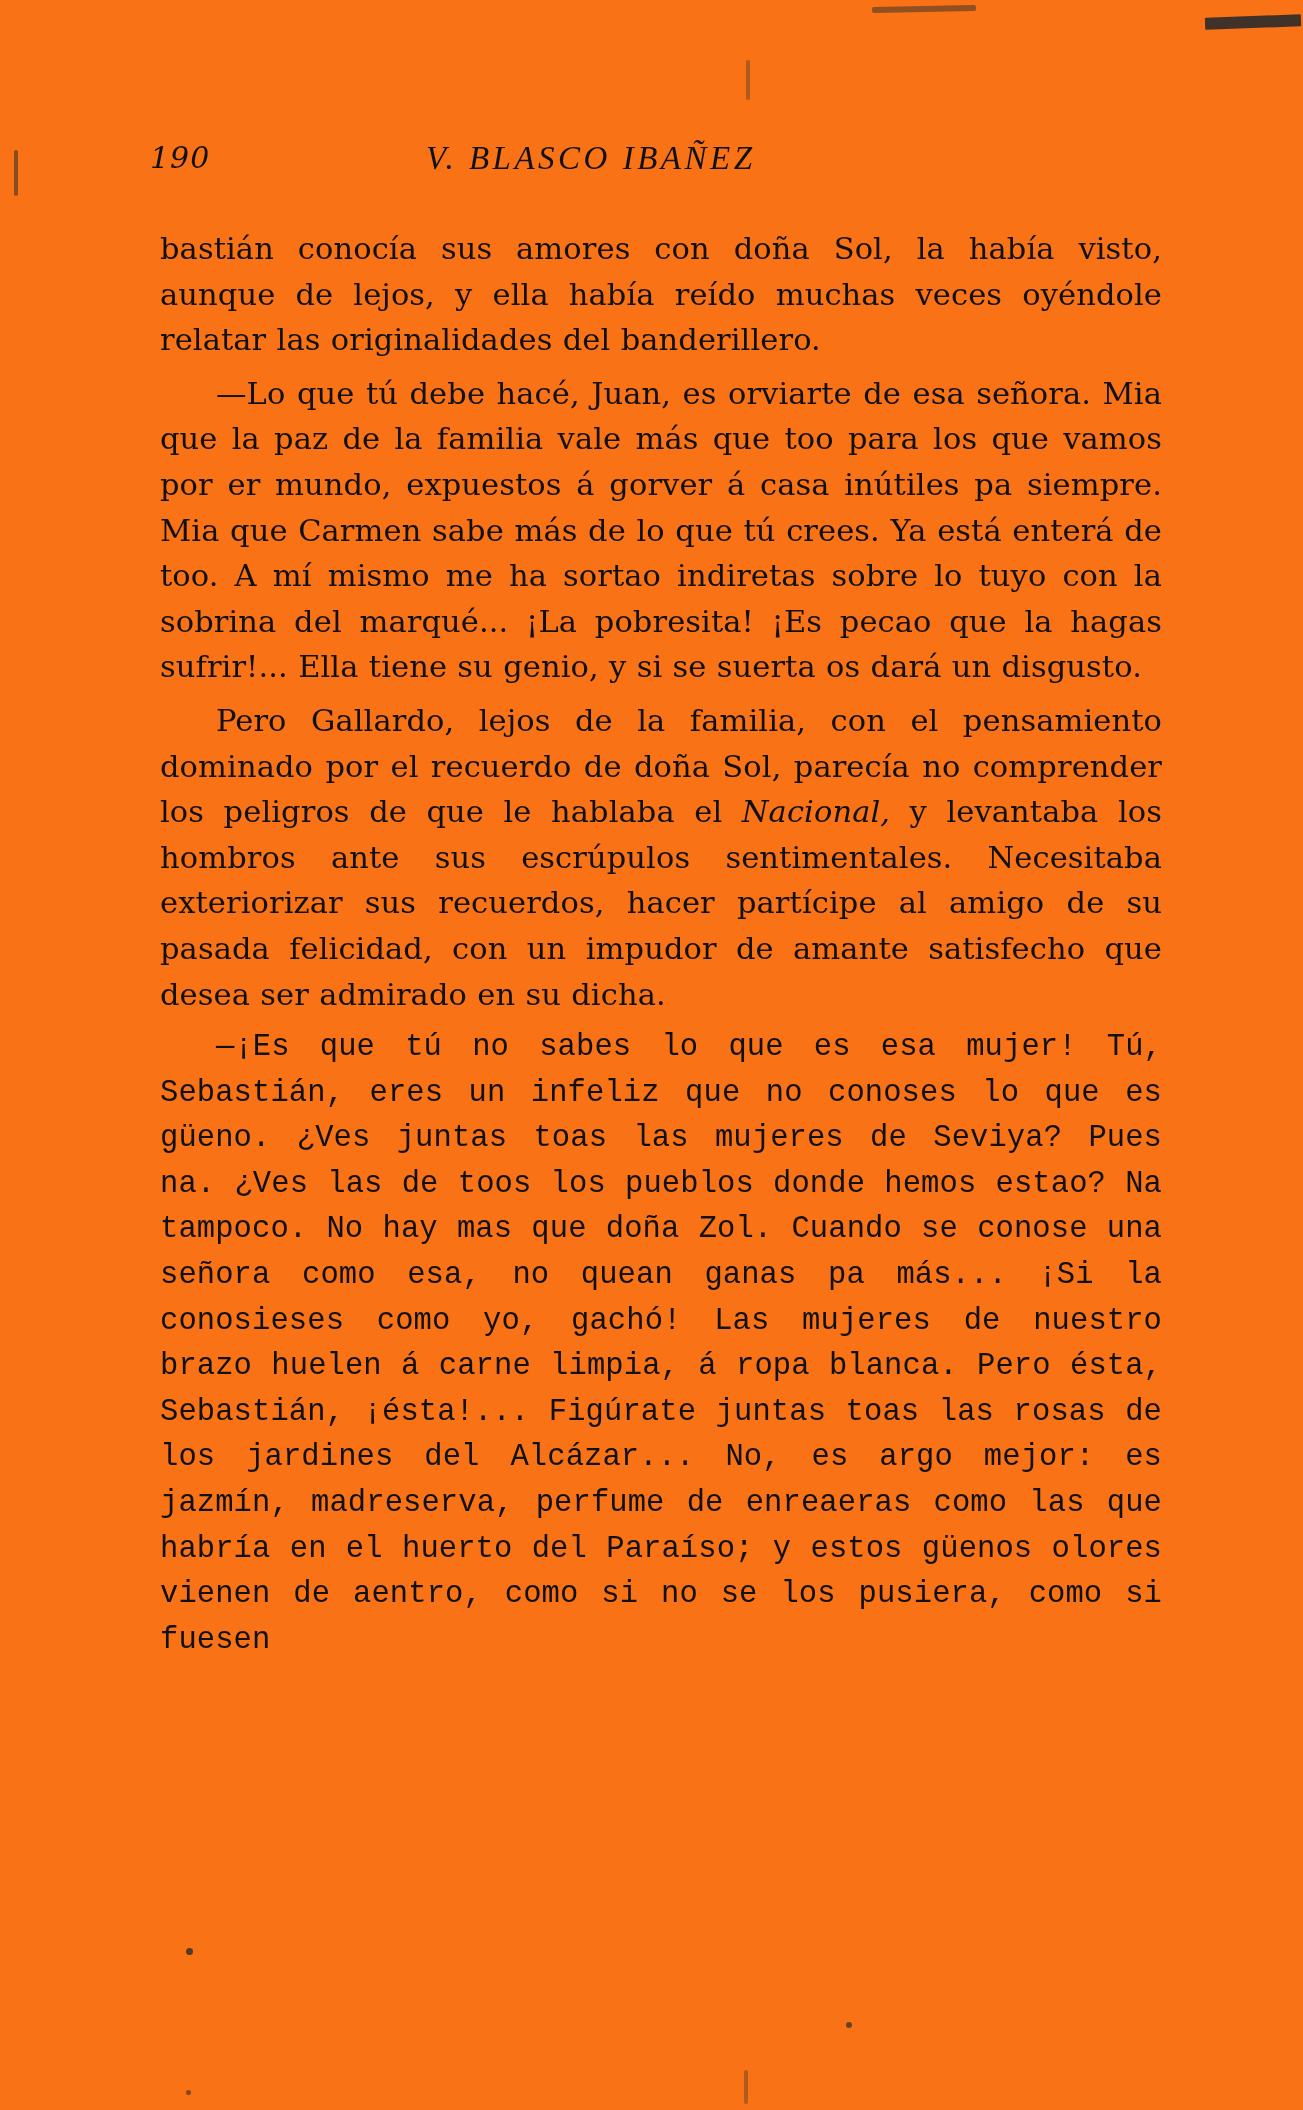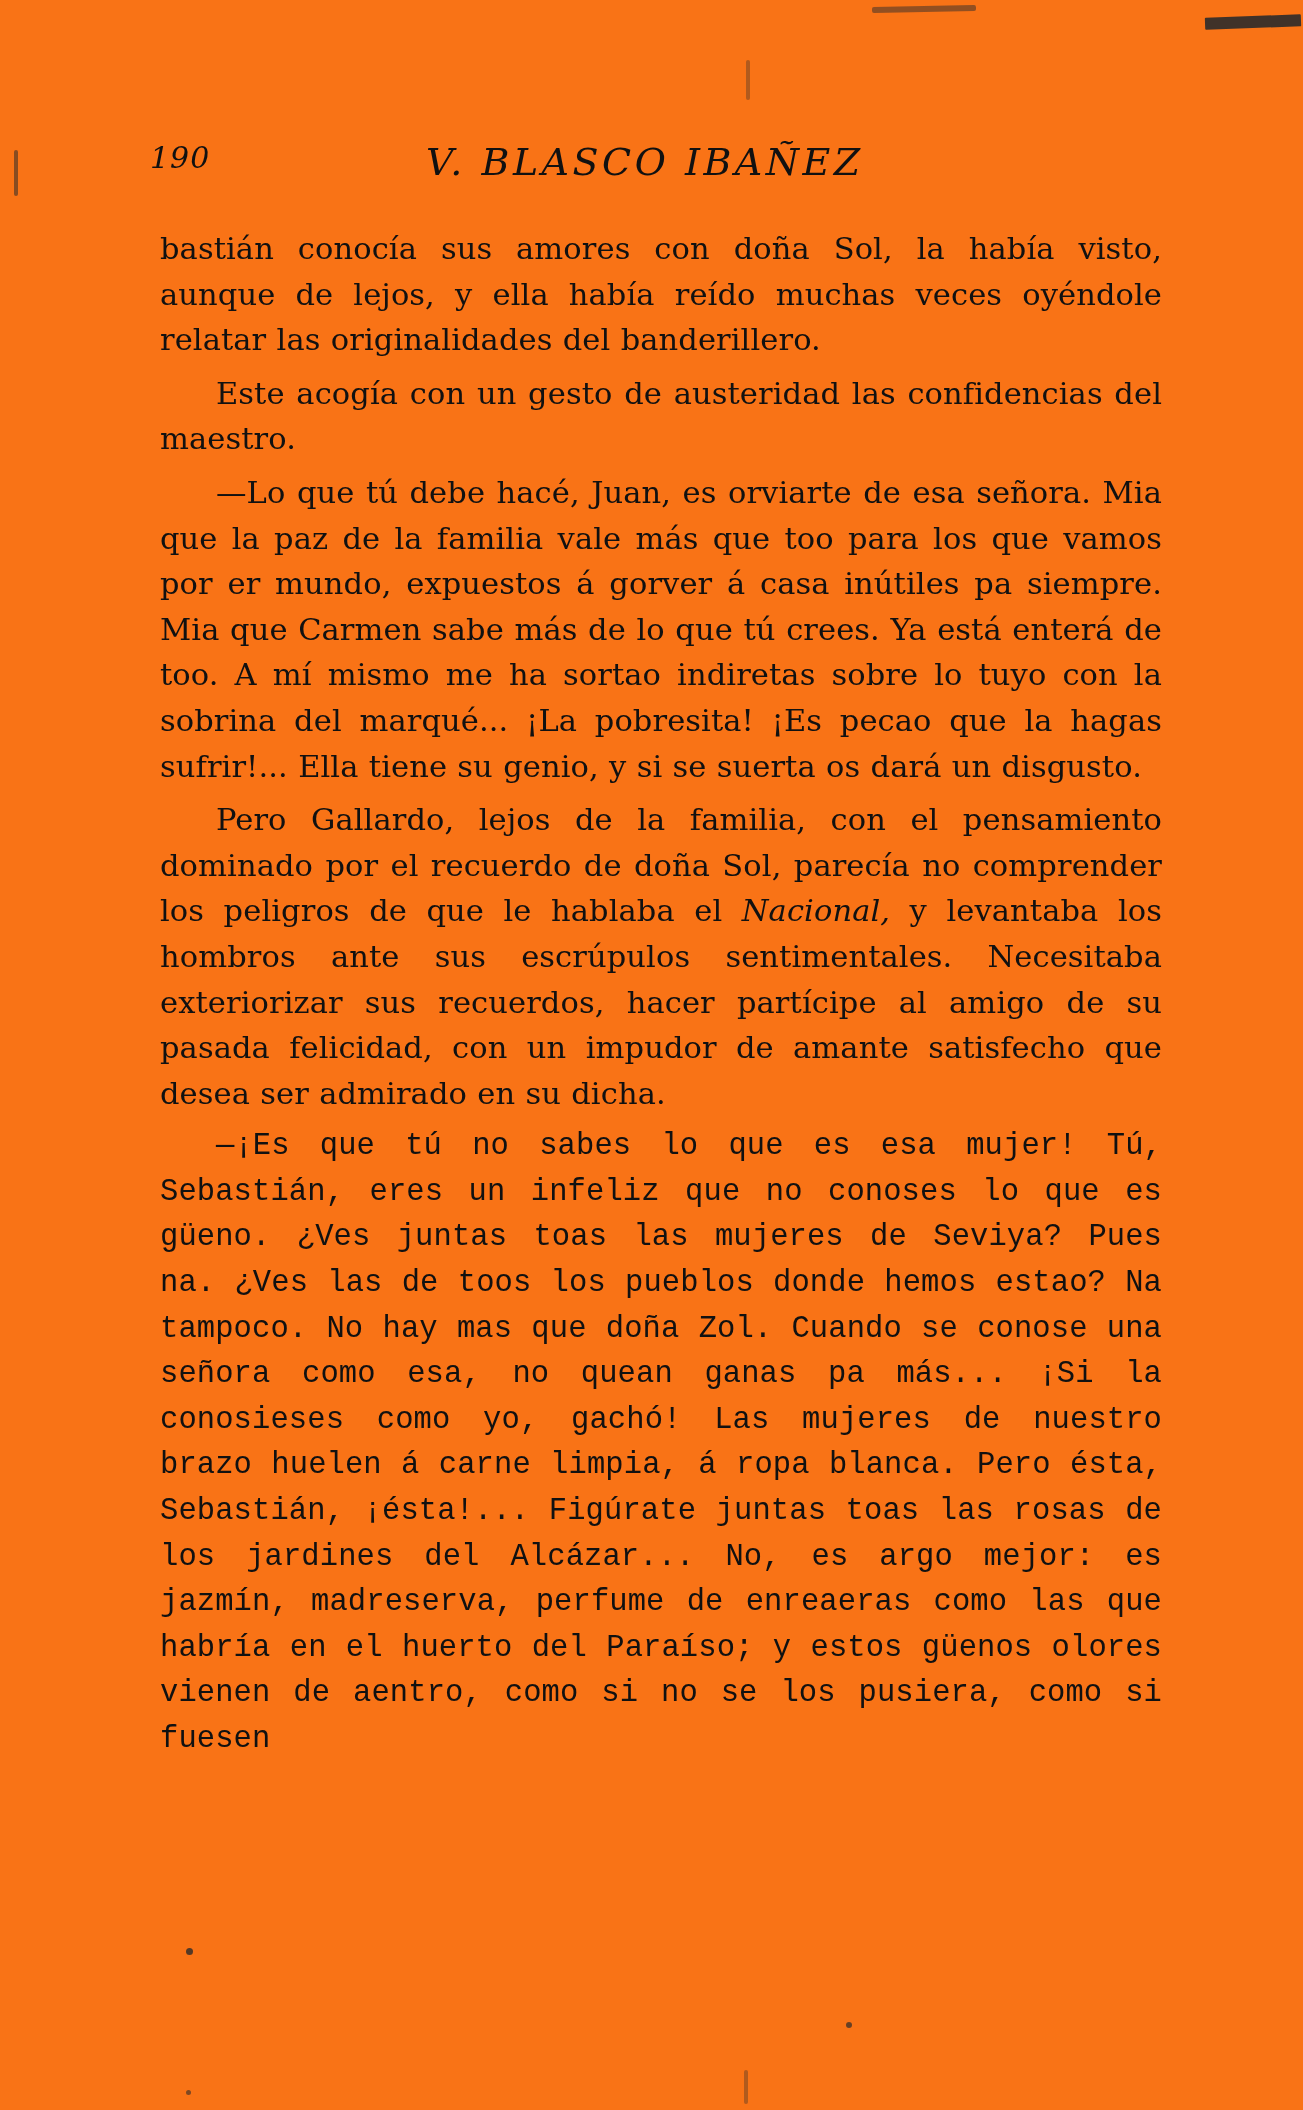--- a/index.html
+++ b/index.html
@@ -54,23 +54,24 @@
     top: 0;
     font-style: italic;
     font-size: 30px;
     letter-spacing: 1px;
   }
   .head-title {
     position: absolute;
     left: 276px;
     top: 0;
     font-style: italic;
-    font-size: 38px;
+    font-size: 33px;
     letter-spacing: 3.5px;
     white-space: nowrap;
+    font-family: Liberation Serif, serif;
   }
 
   
   .textblock {
     position: absolute;
     left: 152px;
     top: 218px;
     width: 1018px;
   }
   p.para {
@@ -107,21 +108,20 @@
 
   <div class="running-head">
     <div class="folio">190</div>
     <div class="head-title">V. BLASCO IBAÑEZ</div>
   </div>
 
   <div class="textblock">
 
     <p class="para">bastián conocía sus amores con doña Sol, la había visto, aunque de lejos, y ella había reído muchas veces oyéndole relatar las originalidades del banderillero.</p>
 
-    <p class="para indent">Este acogía con un gesto de austeridad las confidencias del maestro.</p>
 
     <p class="para indent">—Lo que tú debe hacé, Juan, es orviarte de esa señora. Mia que la paz de la familia vale más que too para los que vamos por er mundo, expuestos á gorver á casa inútiles pa siempre. Mia que Carmen sabe más de lo que tú crees. Ya está enterá de too. A mí mismo me ha sortao indiretas sobre lo tuyo con la sobrina del marqué... ¡La pobresita! ¡Es pecao que la hagas sufrir!... Ella tiene su genio, y si se suerta os dará un disgusto.</p>
 
     <p class="para indent"><span>Pero Gallardo, lejos de la familia, con el pensamiento dominado por el recuerdo de doña Sol, parecía no comprender los peligros de que le hablaba el </span><span class="ital">Nacional,</span><span> y levantaba los hombros ante sus escrúpulos sentimentales. Necesitaba exteriorizar sus recuerdos, hacer partícipe al amigo de su pasada felicidad, con un impudor de amante satisfecho que desea ser admirado en su dicha.</span></p>
 
     <p class="para indent">—¡Es que tú no sabes lo que es esa mujer! Tú, Sebastián, eres un infeliz que no conoses lo que es güeno. ¿Ves juntas toas las mujeres de Seviya? Pues na. ¿Ves las de toos los pueblos donde hemos estao? Na tampoco. No hay mas que doña Zol. Cuando se conose una señora como esa, no quean ganas pa más... ¡Si la conosieses como yo, gachó! Las mujeres de nuestro brazo huelen á carne limpia, á ropa blanca. Pero ésta, Sebastián, ¡ésta!... Figúrate juntas toas las rosas de los jardines del Alcázar... No, es argo mejor: es jazmín, madreserva, perfume de enreaeras como las que habría en el huerto del Paraíso; y estos güenos olores vienen de aentro, como si no se los pusiera, como si fuesen</p>
 
   </div>
 
 </div>

